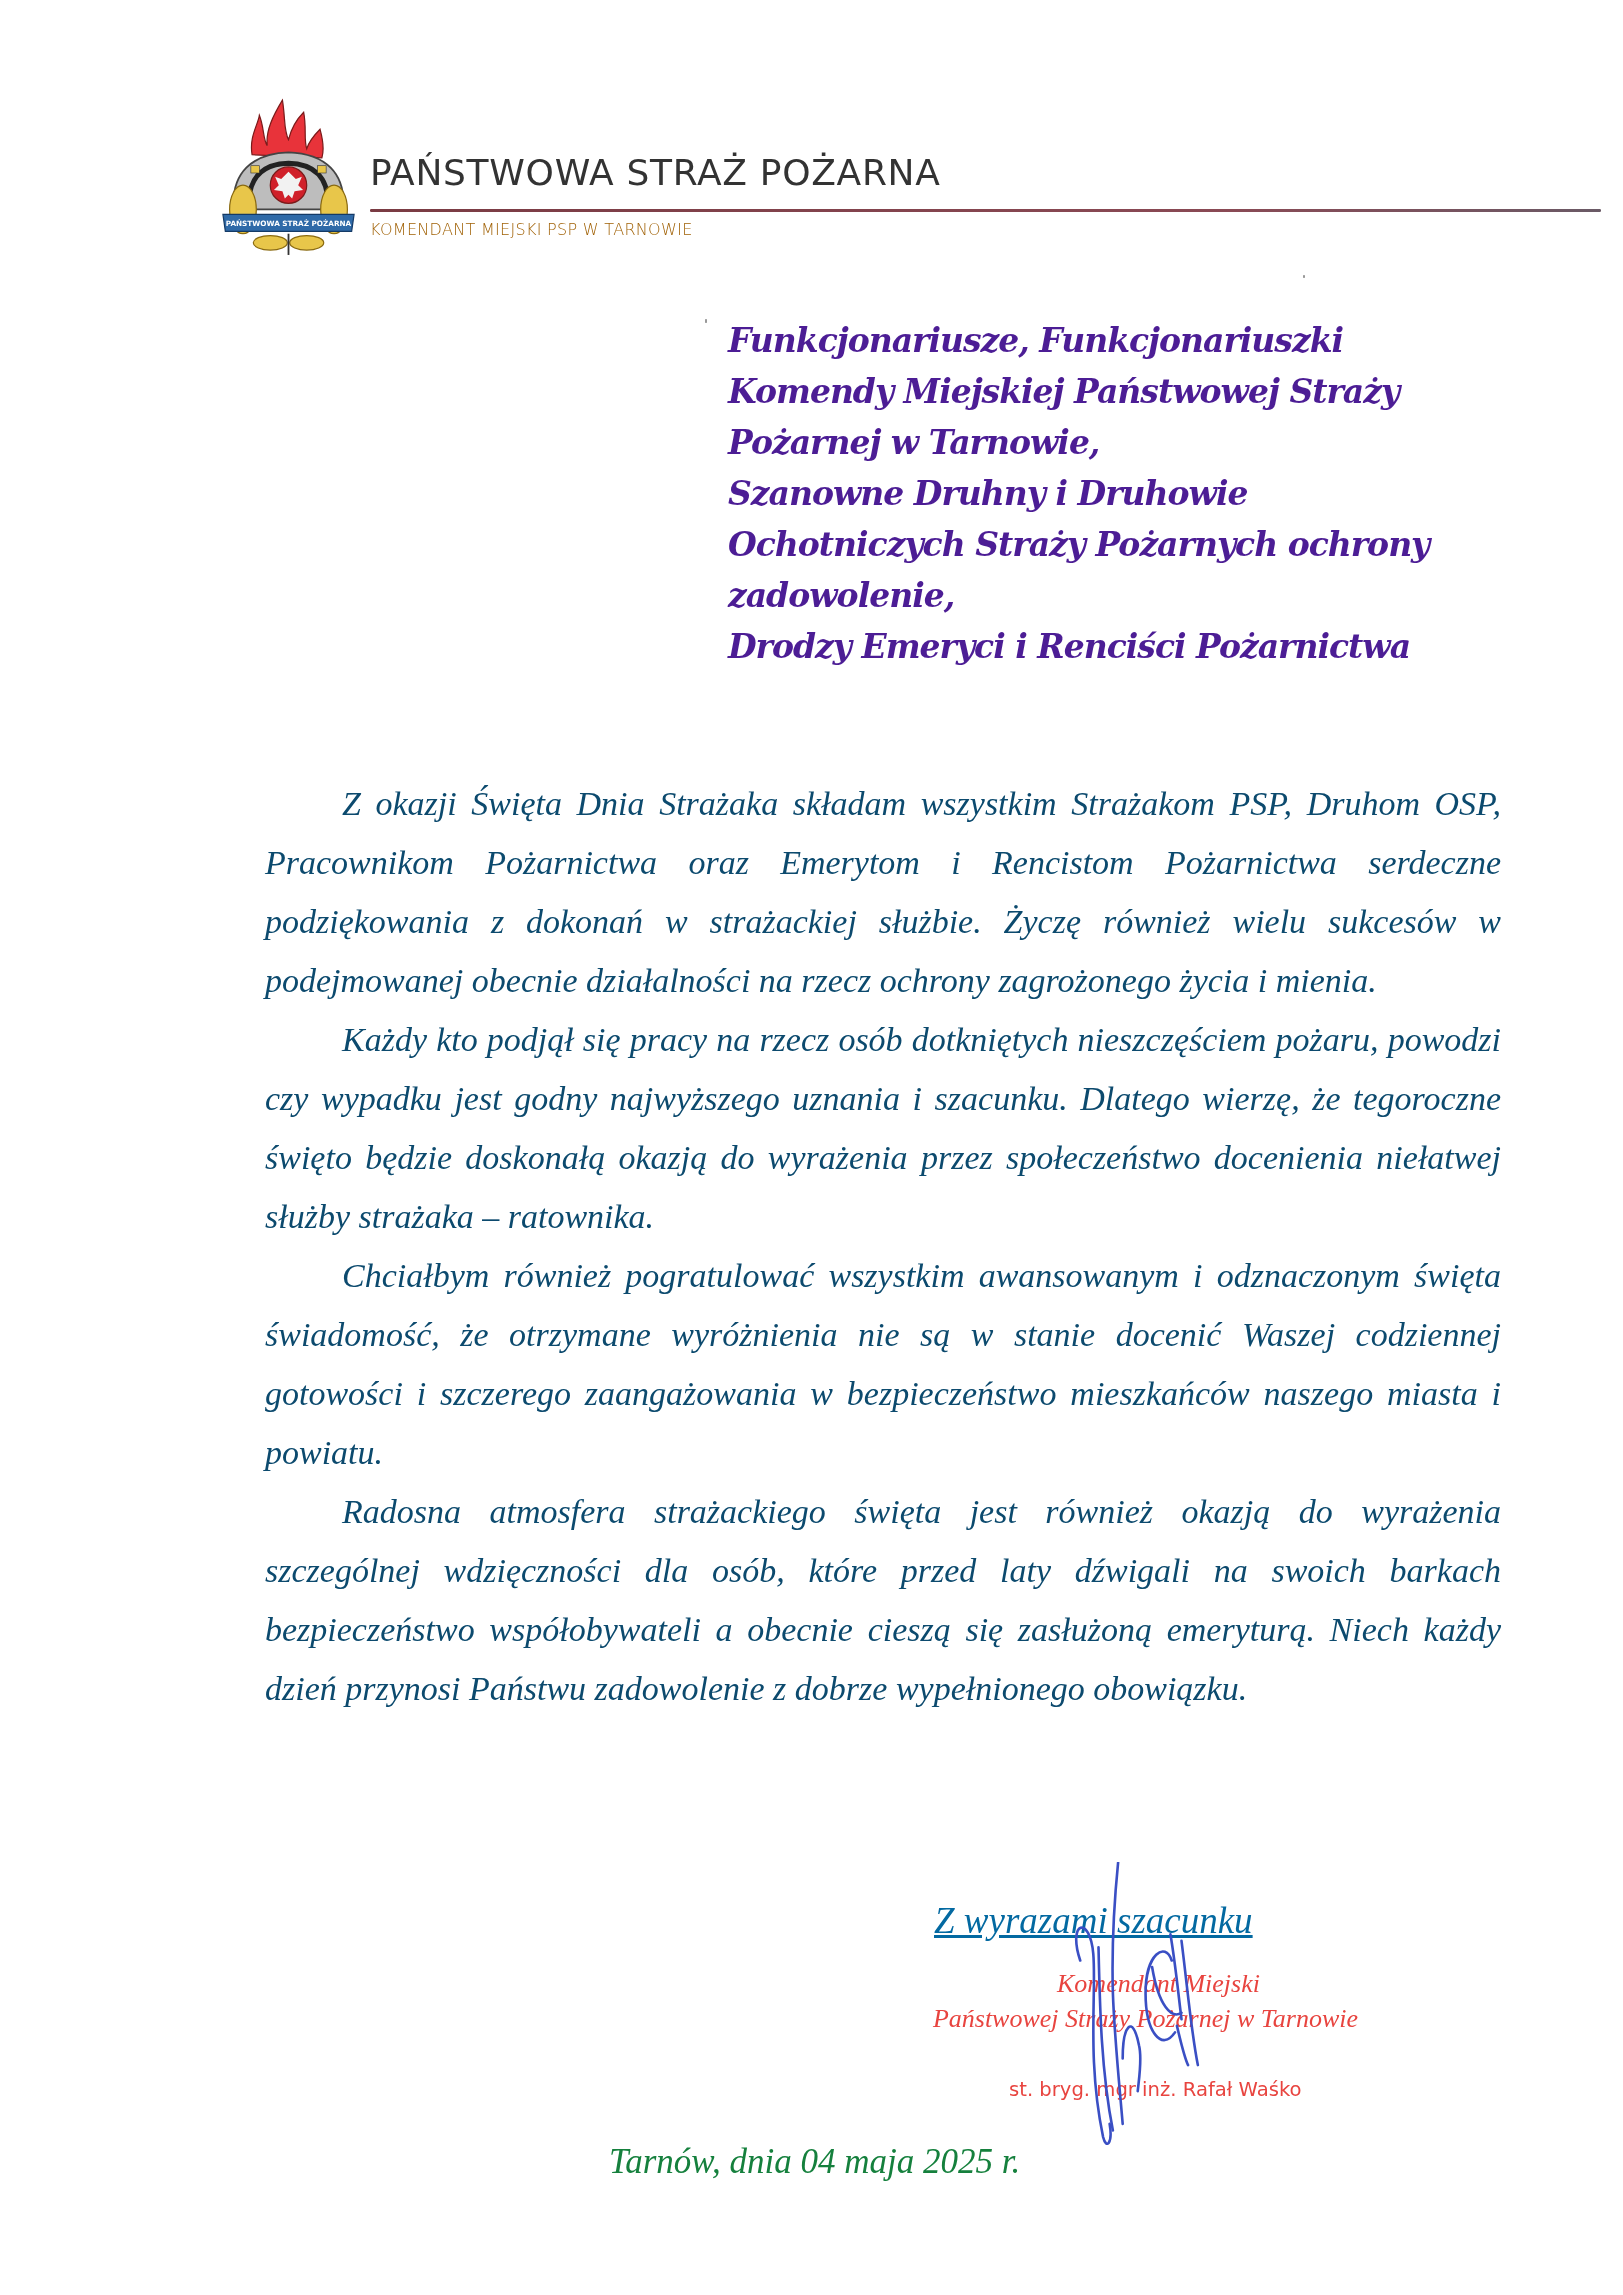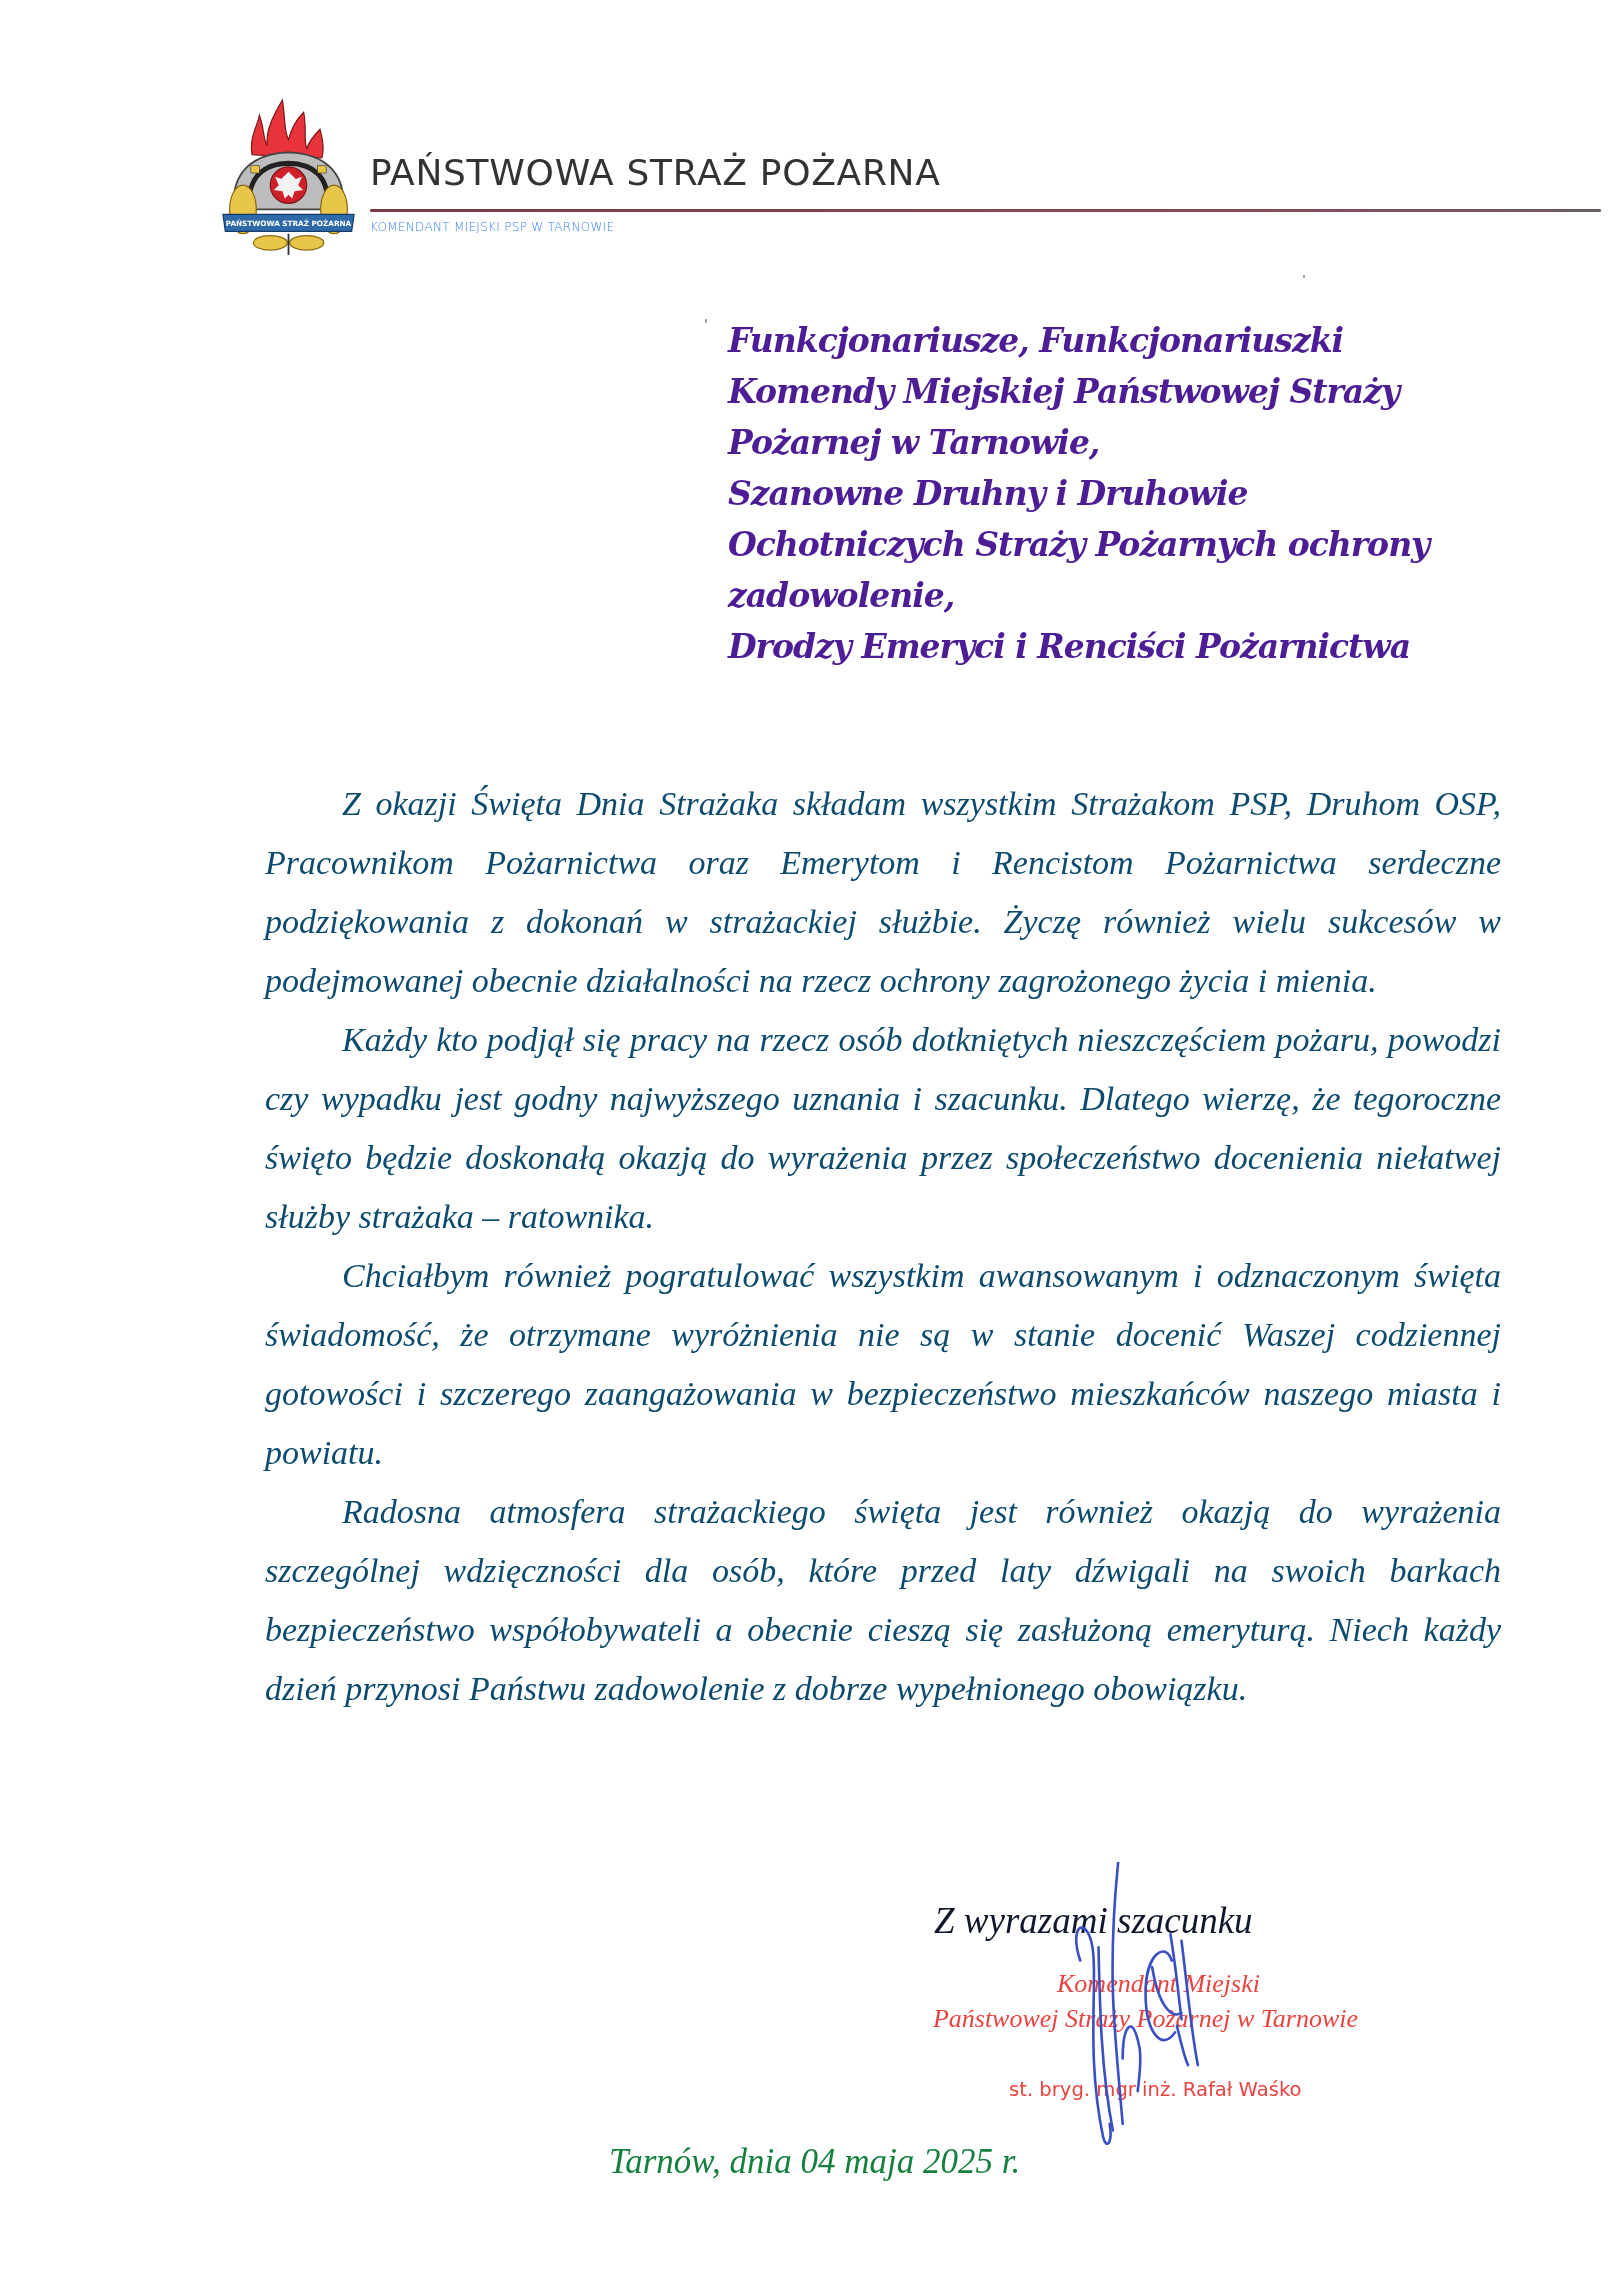--- a/index.html
+++ b/index.html
@@ -5,37 +5,37 @@
   html, body { margin: 0; padding: 0; background: #ffffff; }
   body { width: 1623px; height: 2295px; position: relative; overflow: hidden; color: #2a2a2a; }
 
   
   .logo { position: absolute; left: 213px; top: 88px; width: 151px; height: 170px; }
   .org-name { position: absolute; left: 370px; top: 152px; font-family: "DejaVu Sans", sans-serif;
     font-size: 36px; letter-spacing: 0.7px; color: #333; white-space: nowrap; }
   .header-rule { position: absolute; left: 370px; top: 209px; width: 1231px; height: 3.3px;
     background: linear-gradient(to right, #7a3b43, #8a4a55 70%, #6a5a66); border-radius: 1.3px; }
   .unit-name { position: absolute; left: 370px; top: 220px; font-family: "DejaVu Sans", sans-serif;
-    font-size: 12px; font-weight: 300; color: #3b82f6; letter-spacing: 0.3px; white-space: nowrap; }
+    font-size: 16px; font-weight: 300; color: #a16207; letter-spacing: 0.3px; white-space: nowrap; }
 
   
   .address { position: absolute; left: 728px; top: 315px; width: 818px;
     font-family: "DejaVu Serif", serif; font-style: italic; font-weight: bold;
     font-size: 33px; line-height: 51px; color: #4c1d95; letter-spacing: -1px; }
   .address div { white-space: nowrap; }
 
   
   .body-text { position: absolute; left: 265px; top: 774px; width: 1236px;
     font-family: "Liberation Serif", serif; font-style: italic;
     font-size: 34px; line-height: 59px; color: #0c4a6e; }
   .para { text-align: justify; text-indent: 77px; margin: 0; }
 
   
   .closing { position: absolute; left: 934px; top: 1899px; font-family: "Liberation Serif", serif;
-    font-style: italic; font-size: 37px; color: #0f172a; white-space: nowrap; }
+    font-style: italic; font-size: 37px; color: #0369a1; white-space: nowrap; text-decoration: underline; }
 
   
   .stamp { position: absolute; left: 851px; top: 1967px; width: 589px; text-align: center; color: #e8443f; }
   .stamp-line1 { font-family: "Liberation Serif", serif; font-style: italic; font-size: 26px; line-height: 33px; margin-left: 26px; }
   .stamp-line2 { font-family: "Liberation Serif", serif; font-style: italic; font-size: 26px; line-height: 37px; }
   .stamp-name { font-family: "DejaVu Sans", sans-serif; font-size: 19.6px; margin-top: 41px; margin-left: 19.6px; }
 
   .signature { position: absolute; left: 1041px; top: 1862px; width: 183px; height: 295px; pointer-events: auto; }
 
   .date-line { position: absolute; left: 609px; top: 2142px; font-family: "Liberation Serif", serif;

